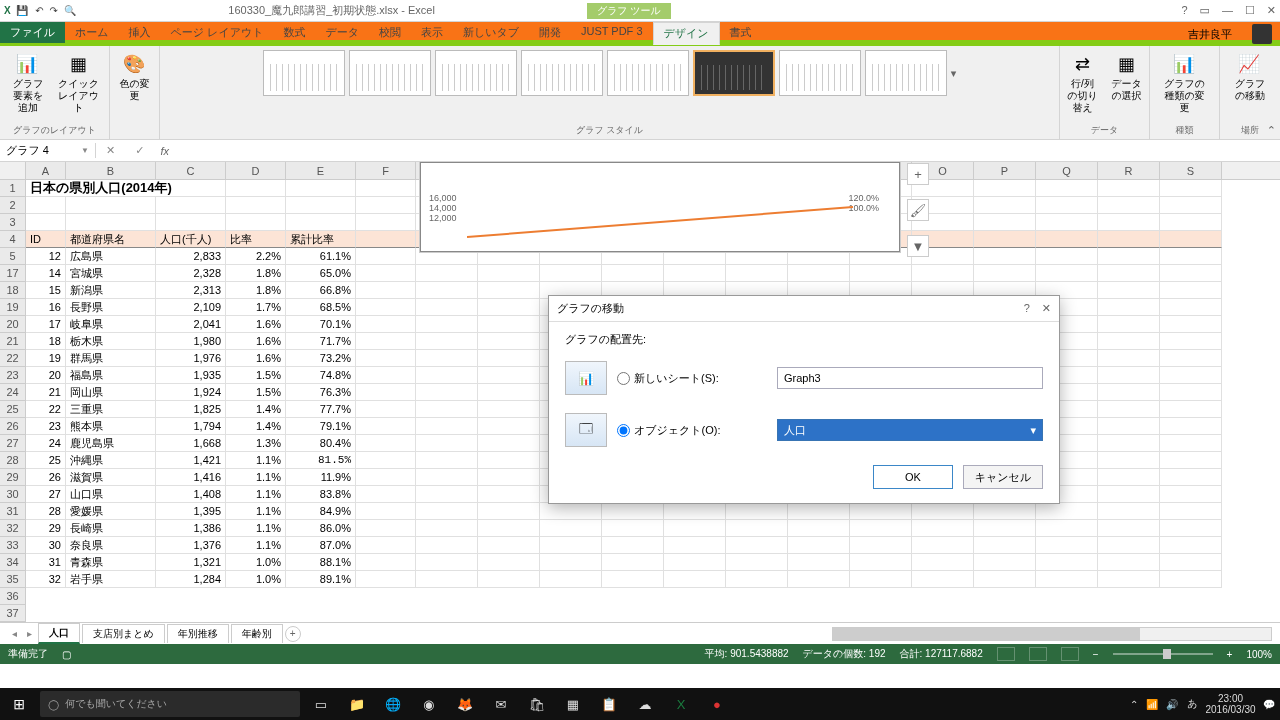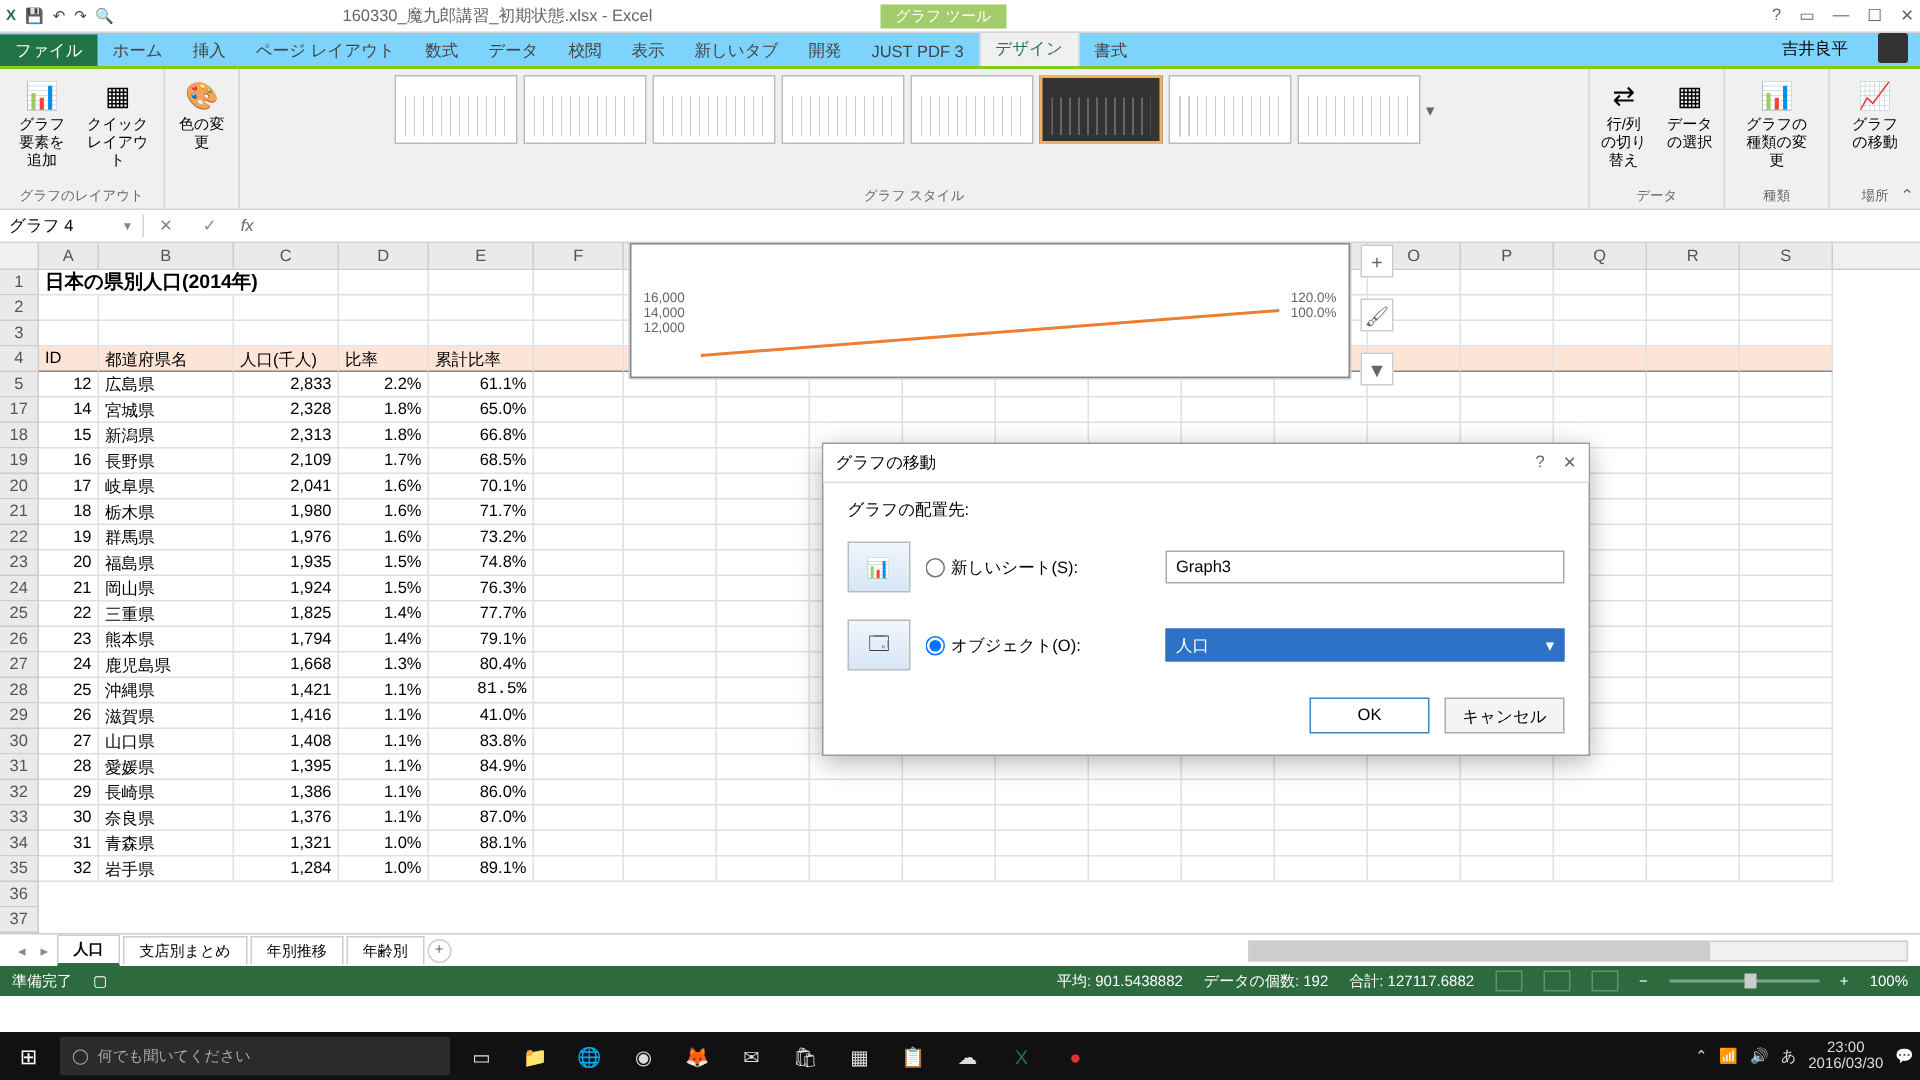--- a/index.html
+++ b/index.html
@@ -5,21 +5,21 @@
 * { margin: 0; padding: 0; box-sizing: border-box; font-family: "Meiryo UI", "Segoe UI", sans-serif; }
 body { width: 1280px; height: 720px; overflow: hidden; background: #fff; font-size: 11px; position: relative; }
 
 .titlebar { height: 22px; background: #fff; border-bottom: 1px solid #d4d4d4; display: flex; align-items: center; padding: 0 4px; }
 .titlebar .qat { display: flex; gap: 6px; align-items: center; }
 .titlebar .qat span { font-size: 10px; color: #444; }
 .titlebar .title { flex: 1; text-align: center; color: #666; font-size: 11px; }
 .titlebar .toolctx { background: #a4cc6b; padding: 1px 10px; color: #fff; font-size: 10px; }
 .titlebar .winbtns { display: flex; gap: 12px; color: #666; font-size: 11px; }
 
-.ribbon-tabs { height: 24px; display: flex; align-items: flex-end; background: #7dd3fc; border-bottom: 2px solid #84cc16; }
+.ribbon-tabs { height: 24px; display: flex; align-items: flex-start; background: #f97316; border-bottom: 6px solid #84cc16; }
 .ribbon-tabs .tab { padding: 3px 10px; font-size: 11px; color: #444; cursor: pointer; }
 .ribbon-tabs .tab.file { background: #217346; color: #fff; }
 .ribbon-tabs .tab.active { background: #f0f0f0; border: 1px solid #d4d4d4; border-bottom-color: #f0f0f0; color: #217346; }
 .ribbon-tabs .user { margin-left: auto; padding: 2px 8px; display: flex; align-items: center; gap: 20px; font-size: 11px; }
 .ribbon-tabs .user .avatar { width: 20px; height: 20px; background: #333; border-radius: 2px; }
 
 .ribbon { height: 94px; background: #f0f0f0; border-bottom: 1px solid #d4d4d4; display: flex; position: relative; }
 .ribbon-group { border-right: 1px solid #d4d4d4; display: flex; flex-direction: column; align-items: center; justify-content: space-between; padding: 4px 6px 2px; }
 .ribbon-group .label { font-size: 9px; color: #666; text-align: center; }
 .ribbon-btn { display: flex; flex-direction: column; align-items: center; gap: 2px; padding: 2px 4px; cursor: pointer; }
@@ -618,21 +618,21 @@
         <div class="cell" style="width: 62px;"></div>
         <div class="cell" style="width: 62px;"></div>
         <div class="cell" style="width: 62px;"></div>
         <div class="cell" style="width: 62px;"></div>
       </div>
       <div class="row-cells">
         <div class="cell num" style="width: 40px;">26</div>
         <div class="cell" style="width: 90px;">滋賀県</div>
         <div class="cell num" style="width: 70px;">1,416</div>
         <div class="cell num" style="width: 60px;">1.1%</div>
-        <div class="cell num" style="width: 70px;">41.0%</div>
+        <div class="cell num" style="width: 70px;">11.9%</div>
         <div class="cell" style="width: 60px;"></div>
         <div class="cell" style="width: 62px;"></div>
         <div class="cell" style="width: 62px;"></div>
         <div class="cell" style="width: 62px;"></div>
         <div class="cell" style="width: 62px;"></div>
         <div class="cell" style="width: 62px;"></div>
         <div class="cell" style="width: 62px;"></div>
         <div class="cell" style="width: 62px;"></div>
         <div class="cell" style="width: 62px;"></div>
         <div class="cell" style="width: 62px;"></div>
@@ -768,21 +768,21 @@
         <div class="cell" style="width: 62px;"></div>
       </div>
     </div>
 
   <div class="chart-overlay" style="top:0px">
     <div style="position:absolute;left:8px;top:30px;font-size:9px;color:#666">
         <div>16,000</div>
         <div>14,000</div>
         <div>12,000</div>
       </div>
-    <div style="position:absolute;right:8px;top:30px;font-size:9px;color:#666;text-align:right">
+    <div style="position:absolute;right:20px;top:30px;font-size:9px;color:#666;text-align:right">
         <div>120.0%</div>
         <div>100.0%</div>
       </div>
     <svg width="100%" height="50" style="position:absolute;bottom:4px;left:46px;right:46px;width:calc(100% - 92px)">
         <line x1="0" y1="40" x2="100%" y2="10" stroke="#ed7d31" stroke-width="2"></line>
       </svg>
     <div class="chart-side">
       <div class="sb">+</div>
       <div class="sb">🖌</div>
       <div class="sb">▼</div>

